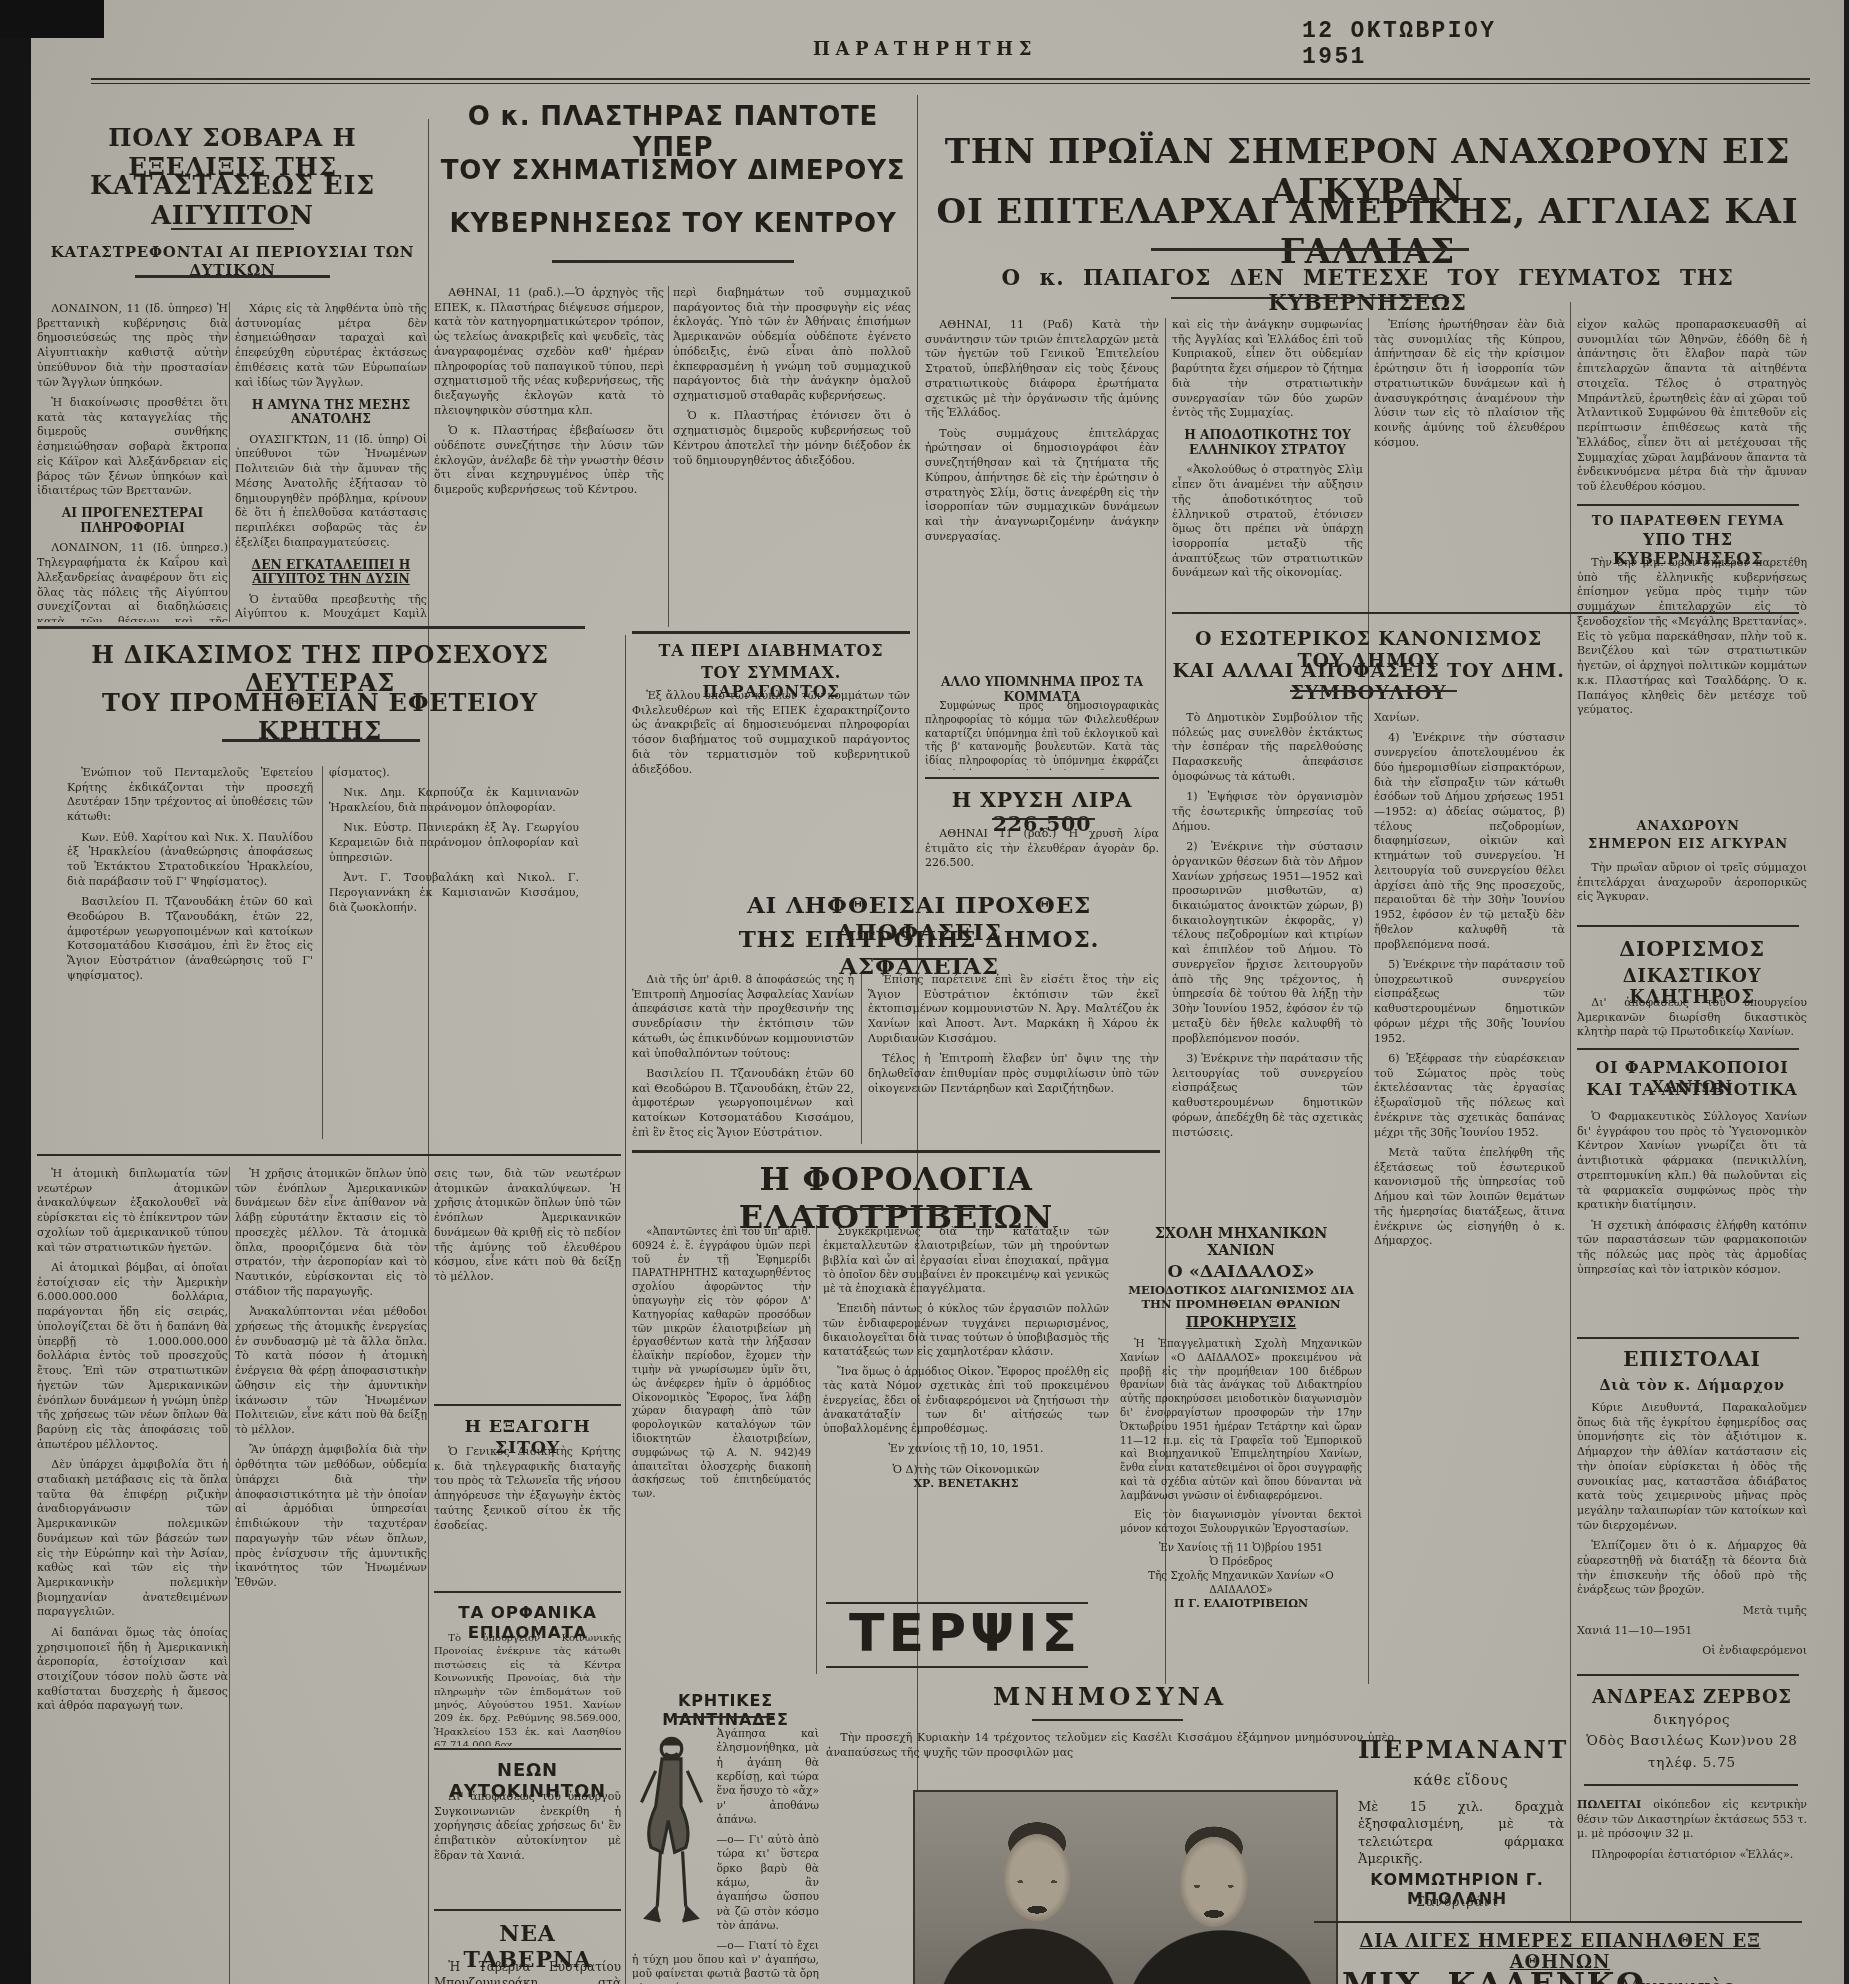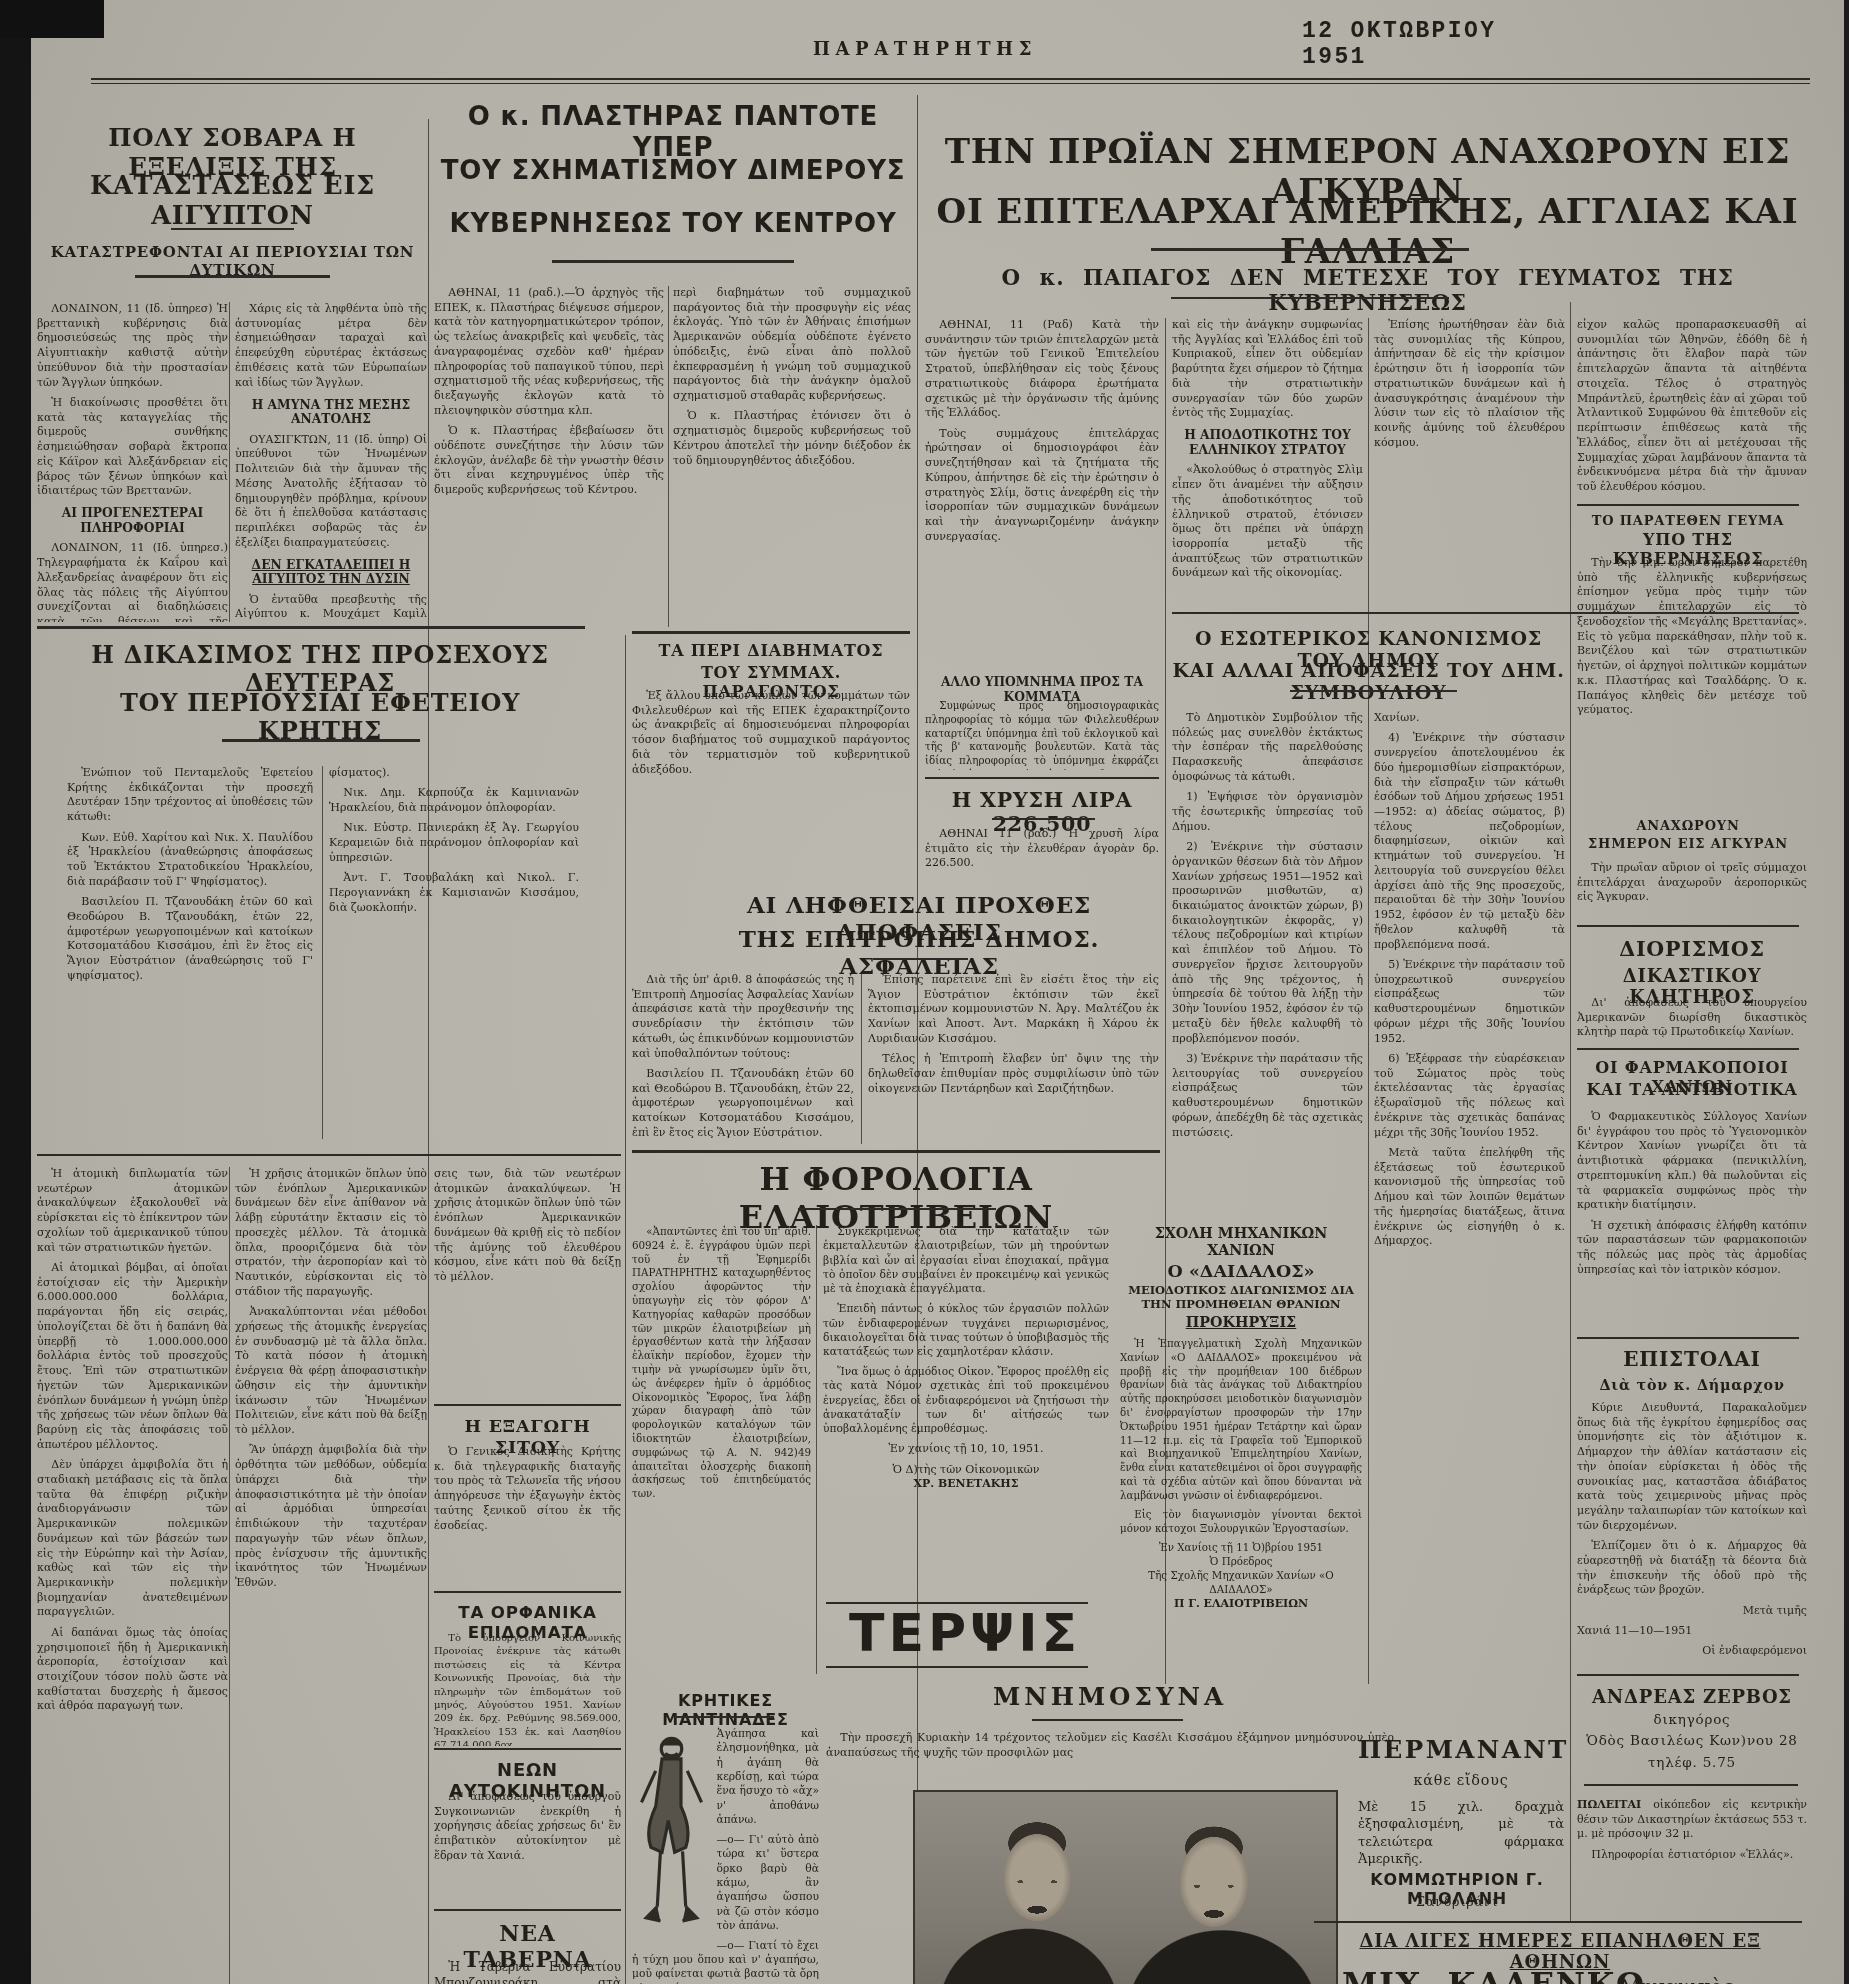--- a/index.html
+++ b/index.html
@@ -147,21 +147,21 @@
   <div class="hl" style="left:1577px;top:1733px;width:230px;font-size:13.5px;font-weight:normal;">Ὁδὸς Βασιλέως Κων)νου 28</div>
   <div class="hl" style="left:1577px;top:1755px;width:230px;font-size:13.5px;font-weight:normal;">τηλέφ. 5.75</div>
   <div class="r" style="left:1584px;top:1784px;width:214px;height:1.6px;"></div>
   <div class="col" style="left:1577px;top:1798px;width:230px;height:191px;">
     <p class="t ni"><b>ΠΩΛΕΙΤΑΙ</b> <span>οἰκόπεδον εἰς κεντρικὴν θέσιν τῶν Δικαστηρίων ἐκτάσεως 553 τ. μ. μὲ πρόσοψιν 32 μ.</span></p>
     <p class="t">Πληροφορίαι ἑστιατόριον «Ἑλλάς».</p>
   </div>
 
   <div class="r" style="left:37px;top:626px;width:548px;height:2.8px;"></div>
   <div class="hl" style="left:60px;top:641px;width:520px;font-size:24px;">Η ΔΙΚΑΣΙΜΟΣ ΤΗΣ ΠΡΟΣΕΧΟΥΣ ΔΕΥΤΕΡΑΣ</div>
-  <div class="hl" style="left:60px;top:689px;width:520px;font-size:24px;">ΤΟΥ ΠΕΡΙΟΥΣΙΑΙ ΕΦΕΤΕΙΟΥ ΚΡΗΤΗΣ</div>
+  <div class="hl" style="left:60px;top:689px;width:520px;font-size:24px;">ΤΟΥ ΠΡΟΜΗΘΕΙΑΝ ΕΦΕΤΕΙΟΥ ΚΡΗΤΗΣ</div>
   <div class="r" style="left:222px;top:739px;width:198px;height:2.8px;"></div>
   <div class="col" style="left:67px;top:766px;width:246px;height:377px;">
     <p class="t">Ἐνώπιον τοῦ Πενταμελοῦς Ἐφετείου Κρήτης ἐκδικάζονται τὴν προσεχῆ Δευτέραν 15ην τρέχοντος αἱ ὑποθέσεις τῶν κάτωθι:</p>
     <p class="t">Κων. Εὐθ. Χαρίτου καὶ Νικ. Χ. Παυλίδου ἐξ Ἡρακλείου (ἀναθεώρησις ἀποφάσεως τοῦ Ἑκτάκτου Στρατοδικείου Ἡρακλείου, διὰ παράβασιν τοῦ Γ' Ψηφίσματος).</p>
     <p class="t">Βασιλείου Π. Τζανουδάκη ἐτῶν 60 καὶ Θεοδώρου Β. Τζανουδάκη, ἐτῶν 22, ἀμφοτέρων γεωργοποιμένων καὶ κατοίκων Κοτσοματάδου Κισσάμου, ἐπὶ ἓν ἔτος εἰς Ἅγιον Εὐστράτιον (ἀναθεώρησις τοῦ Γ' ψηφίσματος).</p>
   </div>
   <div class="vr" style="left:322px;top:766px;height:373px;"></div>
   <div class="col" style="left:329px;top:766px;width:250px;height:377px;">
     <p class="t ni">φίσματος).</p>
     <p class="t">Νικ. Δημ. Καρπούζα ἐκ Καμινιανῶν Ἡρακλείου, διὰ παράνομον ὁπλοφορίαν.</p>

